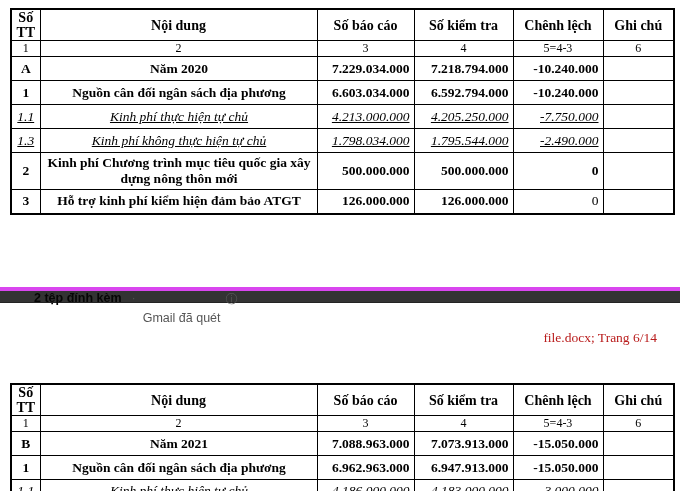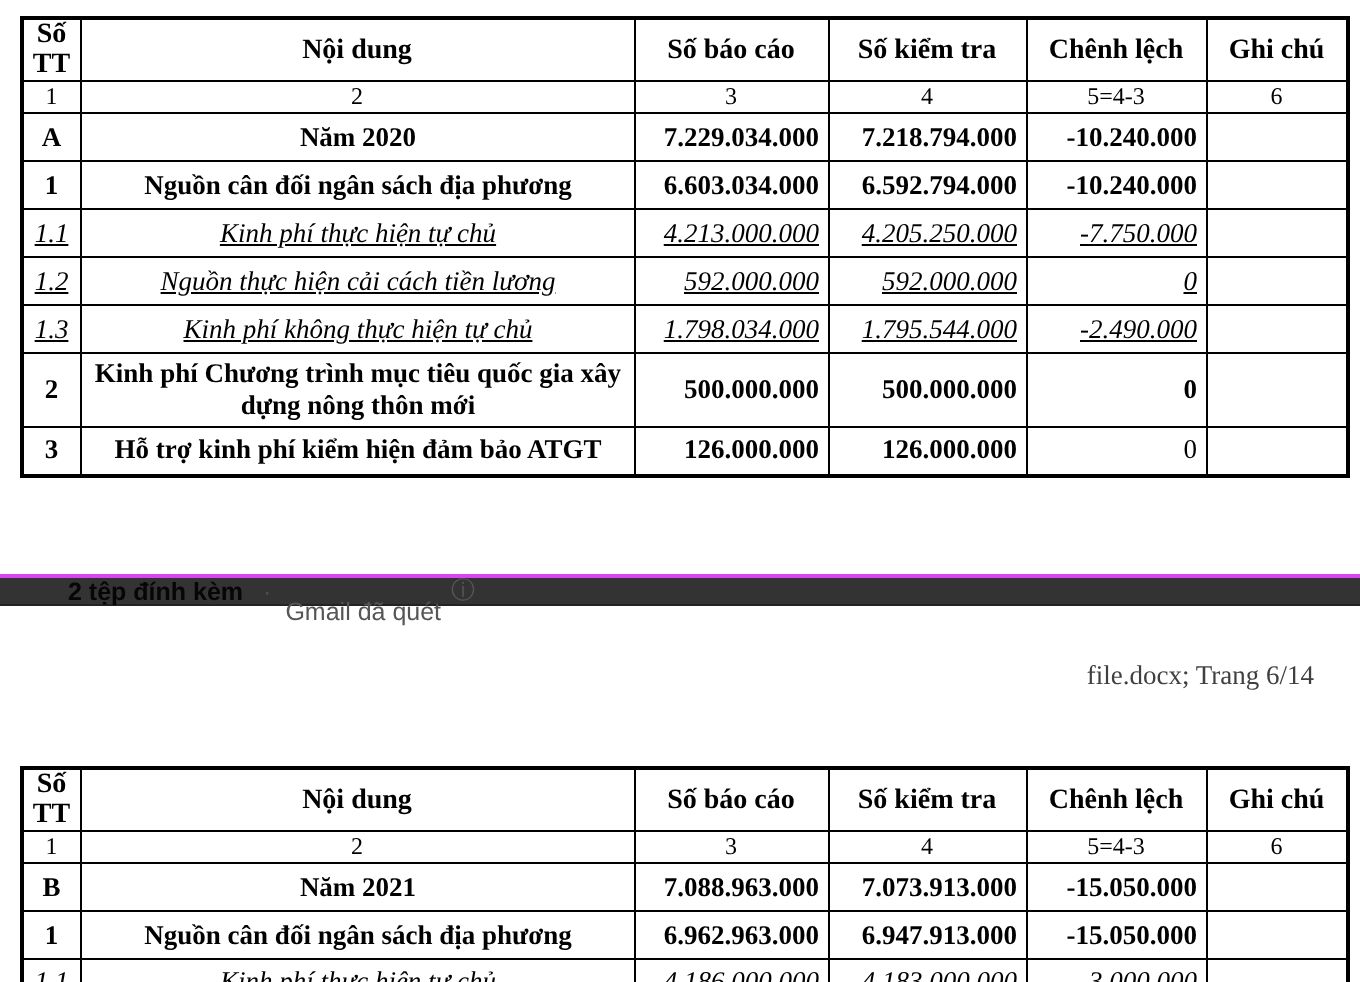--- a/index.html
+++ b/index.html
@@ -63,42 +63,41 @@
   .doc-table tbody td.cell-override-regular { font-weight: normal !important; }
 
   
   .attachment-bar {
     position: absolute;
     top: 287px;
     left: 0;
     width: 680px;
     height: 16px;
     background: #333333;
-    border-top: 2px solid #d946ef;
+    border-top: 4px solid #d946ef;
     border-bottom: 1px solid #232323;
     display: flex;
-    align-items: center;
     padding-left: 34px;
     font-family: "Liberation Sans", sans-serif;
     font-size: 12.5px;
     white-space: nowrap;
   }
   .attachment-bar .att-count { font-weight: bold; color: #060606; }
   .attachment-bar .att-sep { color: #4f4f4f; margin: 0 7px 0 10px; }
   .attachment-bar .att-scan { color: #565656; margin-top: 20px; }
   .attachment-bar .att-info { color: #565656; margin-left: 5px; font-size: 12px; cursor: pointer; }
 
   
   .page-footer-note {
     position: absolute;
     top: 330px;
     right: 23px;
     font-family: "Liberation Serif", serif;
     font-size: 13.5px;
-    color: #404040;
+    color: #b91c1c;
   }
 </style>
 </head>
 <body>
 
 <div class="screen">
 
   <table class="doc-table" id="table-2020">
     <colgroup>
       <col style="width:29px">
@@ -145,28 +144,20 @@
         </tr>
         <tr class="row-italic">
           <td class="cell-tt">1.1</td>
           <td class="cell-content">Kinh phí thực hiện tự chủ</td>
           <td class="cell-reported">4.213.000.000</td>
           <td class="cell-checked">4.205.250.000</td>
           <td class="cell-difference">-7.750.000</td>
           <td class="cell-note"></td>
         </tr>
         <tr class="row-italic">
-          <td class="cell-tt">1.2</td>
-          <td class="cell-content">Nguồn thực hiện cải cách tiền lương</td>
-          <td class="cell-reported">592.000.000</td>
-          <td class="cell-checked">592.000.000</td>
-          <td class="cell-difference">0</td>
-          <td class="cell-note"></td>
-        </tr>
-        <tr class="row-italic">
           <td class="cell-tt">1.3</td>
           <td class="cell-content">Kinh phí không thực hiện tự chủ</td>
           <td class="cell-reported">1.798.034.000</td>
           <td class="cell-checked">1.795.544.000</td>
           <td class="cell-difference">-2.490.000</td>
           <td class="cell-note"></td>
         </tr>
         <tr class="row-bold">
           <td class="cell-tt">2</td>
           <td class="cell-content">Kinh phí Chương trình mục tiêu quốc gia xây dựng nông thôn mới</td>

